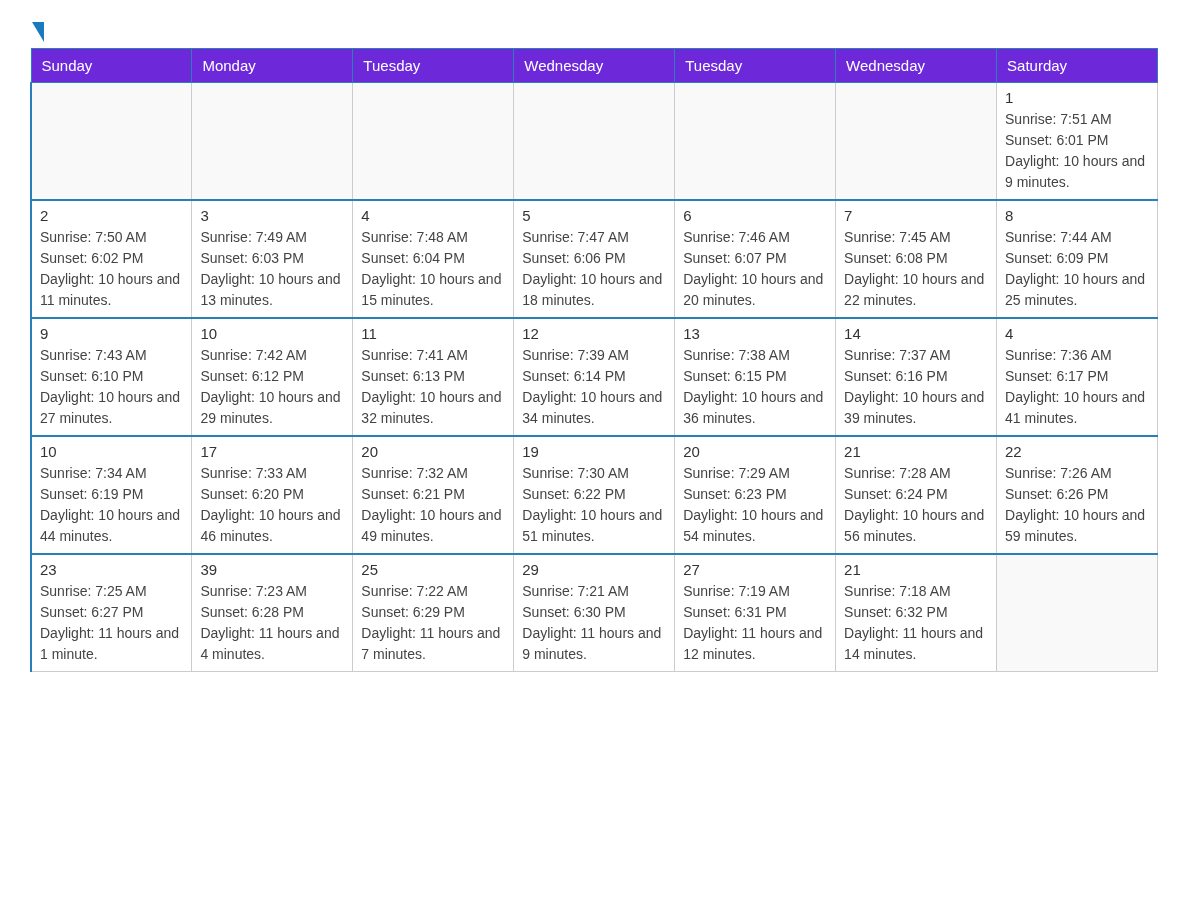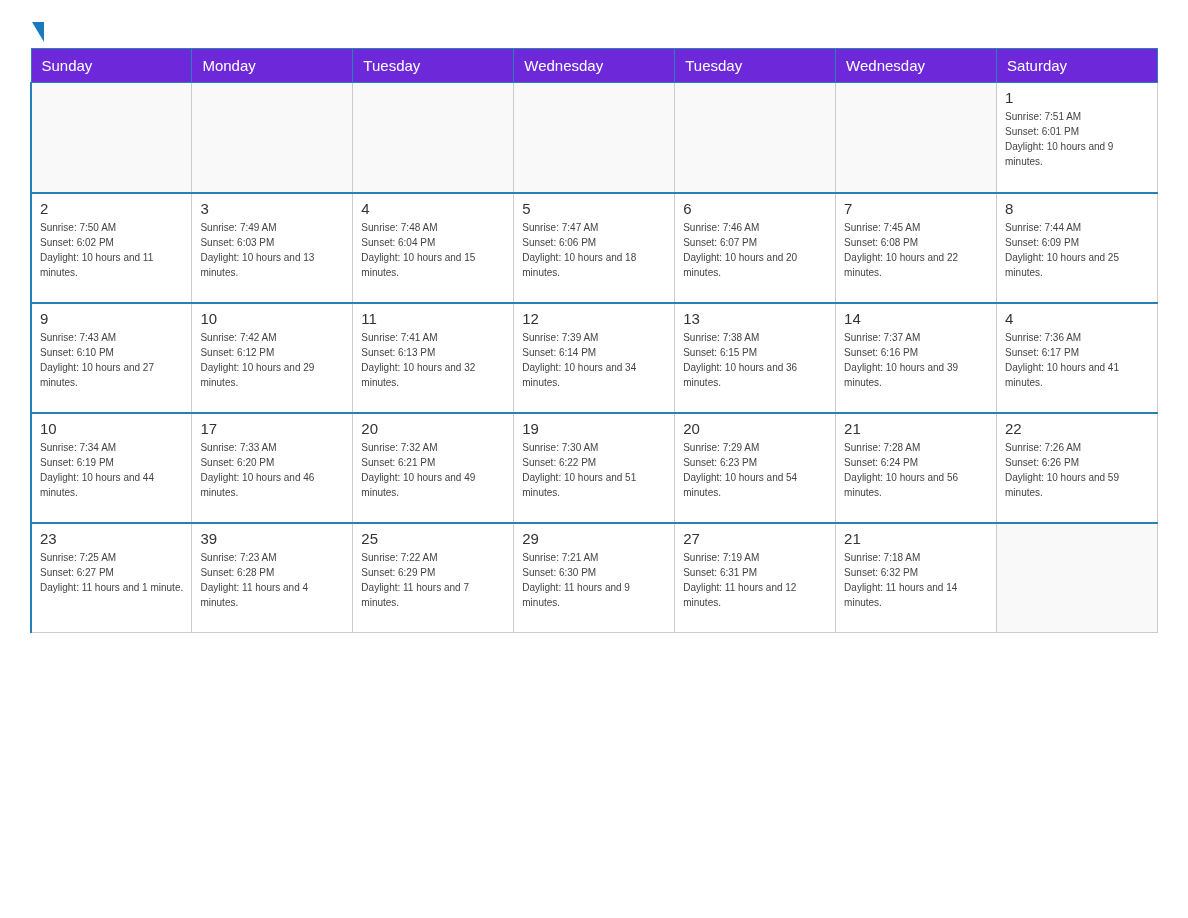--- a/index.html
+++ b/index.html
@@ -90,21 +90,21 @@
       background: #f9f9f9;
     }
     .day-number {
       font-size: 15px;
       font-weight: normal;
       color: #333;
       margin-bottom: 3px;
       display: block;
     }
     .day-info {
-      font-size: 10px;
+      font-size: 14px;
       color: #444;
       line-height: 1.5;
     }
     .calendar tr td:first-child {
       border-left: 2px solid #2980b9;
     }
     .calendar tr:not(:first-child) td {
       border-top: 2px solid #2980b9;
     }
   </style>

